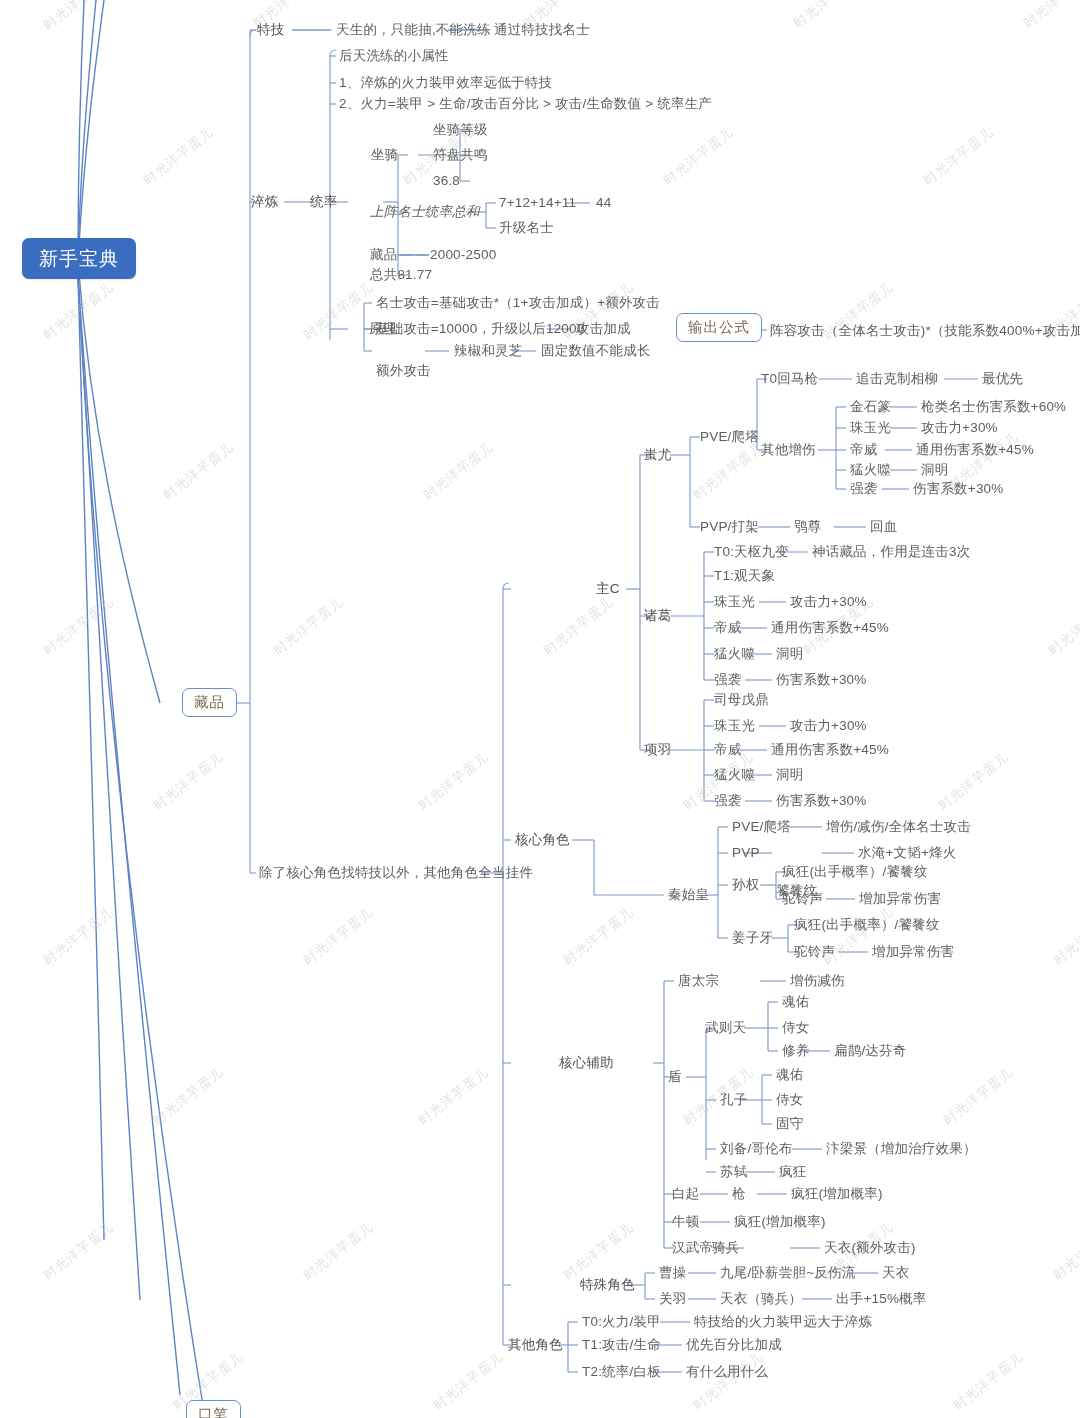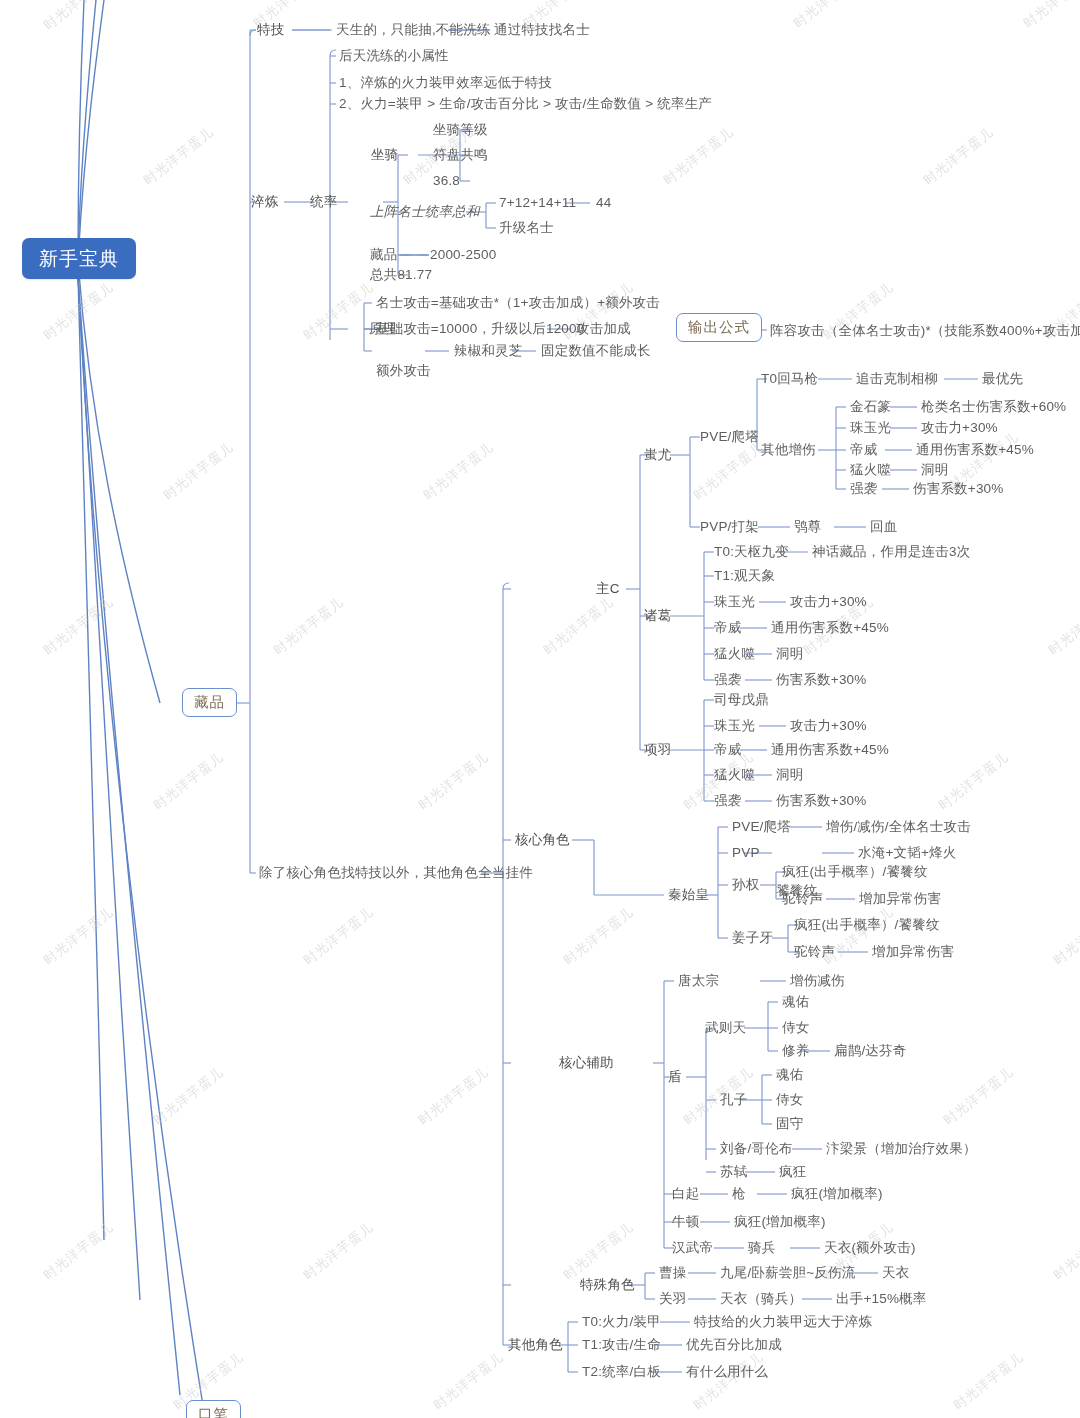--- a/index.html
+++ b/index.html
@@ -480,21 +480,21 @@
   <div class="node leaf" style="left:720px;top:1142px;">刘备/哥伦布</div>
   <div class="node leaf" style="left:826px;top:1142px;">汴梁景（增加治疗效果）</div>
   <div class="node leaf" style="left:720px;top:1165px;">苏轼</div>
   <div class="node leaf" style="left:779px;top:1165px;">疯狂</div>
   <div class="node leaf" style="left:672px;top:1187px;">白起</div>
   <div class="node leaf" style="left:732px;top:1187px;">枪</div>
   <div class="node leaf" style="left:791px;top:1187px;">疯狂(增加概率)</div>
   <div class="node leaf" style="left:672px;top:1215px;">牛顿</div>
   <div class="node leaf" style="left:734px;top:1215px;">疯狂(增加概率)</div>
   <div class="node leaf" style="left:672px;top:1241px;">汉武帝</div>
-  <div class="node leaf" style="left:748px;top:1241px;">骑兵</div>
+  <div class="node leaf" style="left:712px;top:1241px;">骑兵</div>
   <div class="node leaf" style="left:824px;top:1241px;">天衣(额外攻击)</div>
 
   <div class="node lvl1" style="left:580px;top:1278px;">特殊角色</div>
   <div class="node leaf" style="left:659px;top:1266px;">曹操</div>
   <div class="node leaf" style="left:720px;top:1266px;">九尾/卧薪尝胆~反伤流</div>
   <div class="node leaf" style="left:882px;top:1266px;">天衣</div>
   <div class="node leaf" style="left:659px;top:1292px;">关羽</div>
   <div class="node leaf" style="left:720px;top:1292px;text-align:center;">天衣（骑兵）</div>
   <div class="node leaf" style="left:836px;top:1292px;">出手+15%概率</div>
 

